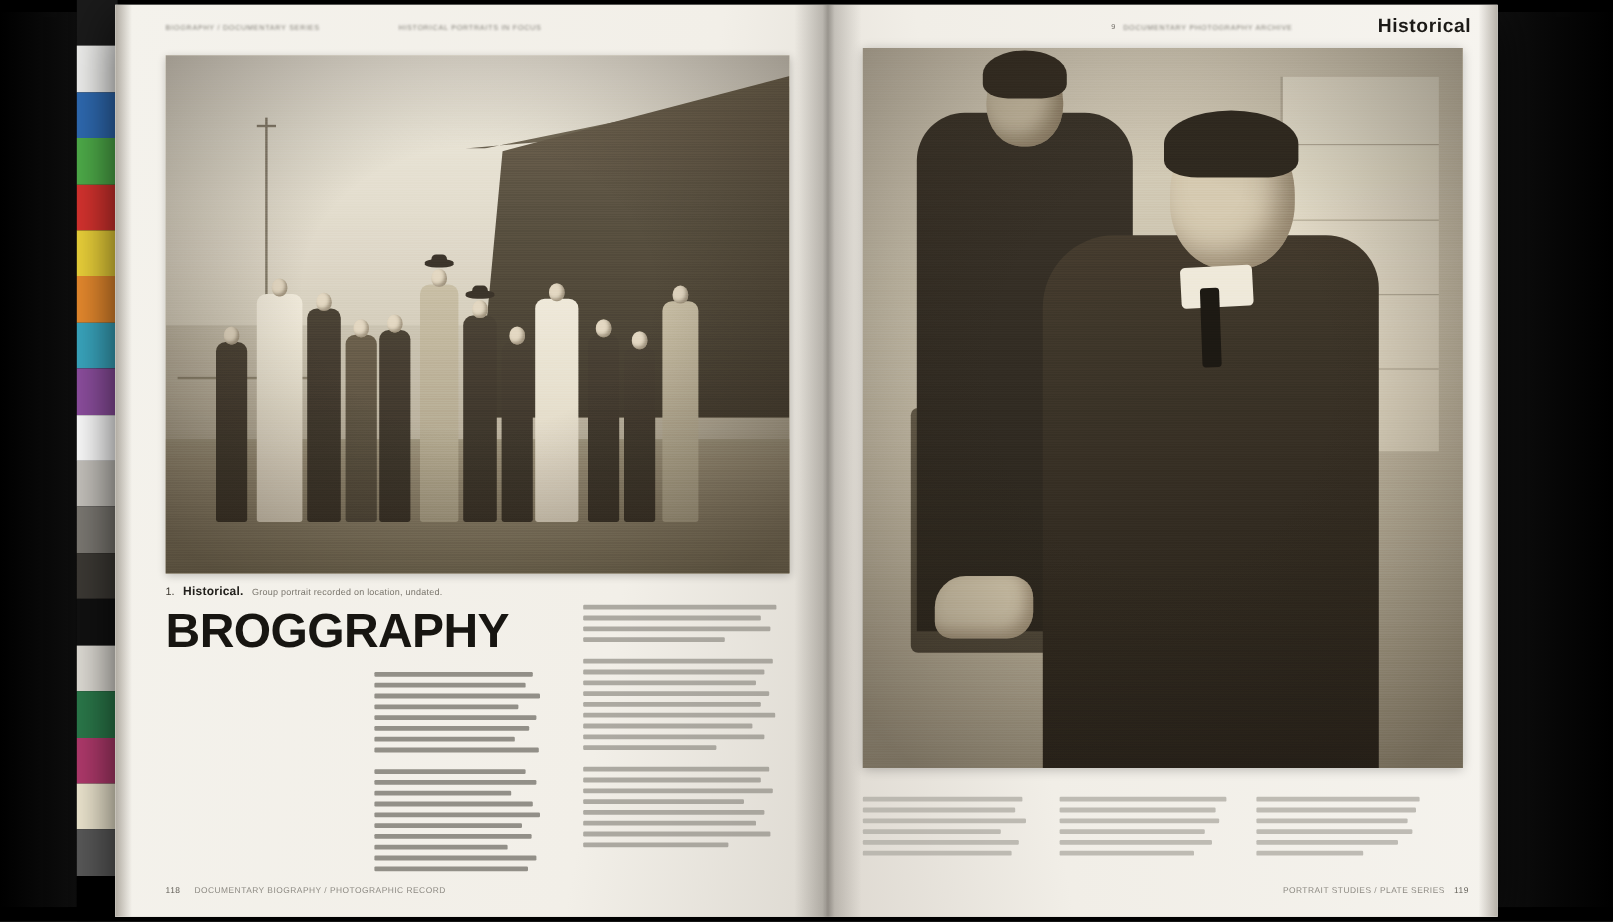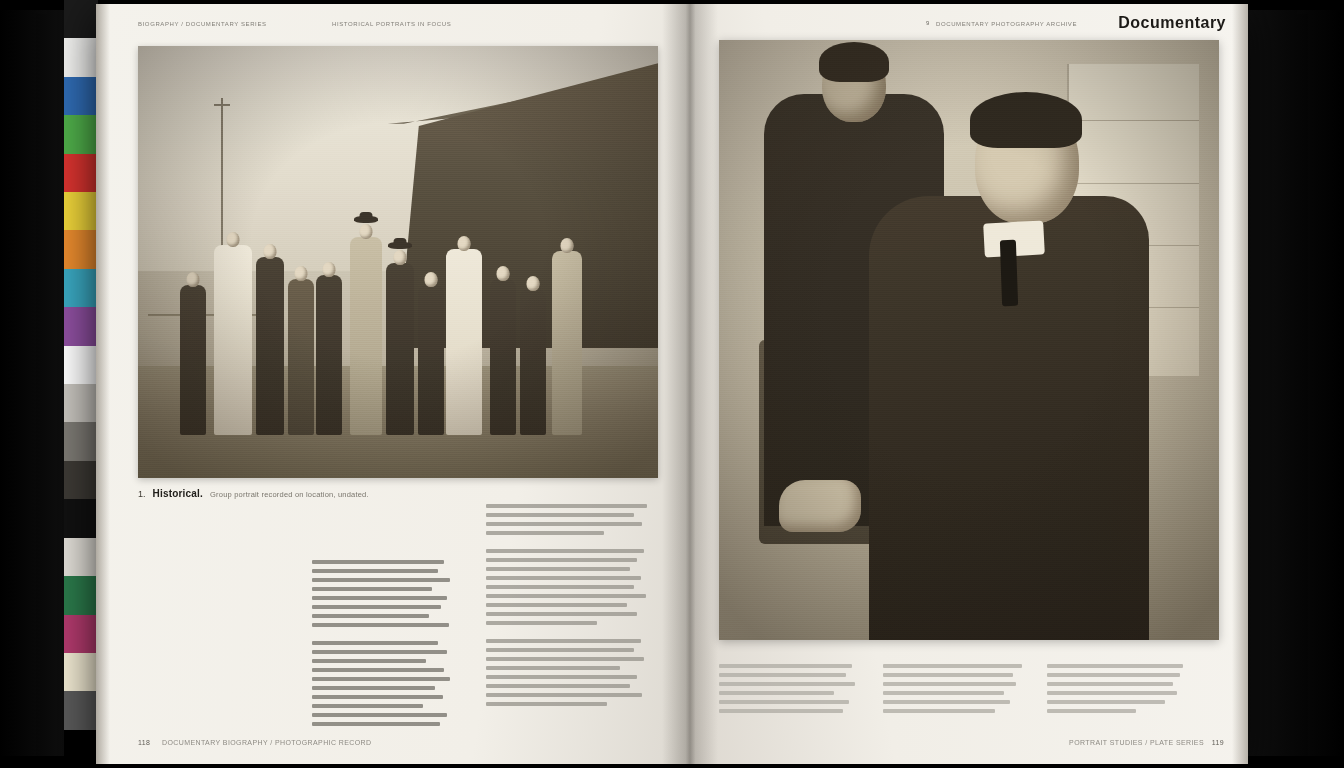--- a/index.html
+++ b/index.html
@@ -427,20 +427,21 @@
         <div class="grain"></div>
         <div class="vignette"></div>
       </div>
 
       <div class="caption-row" style="left:42px; top:484px;">
         <span class="caption-num">1.</span>
         <span class="caption-title">Historical.</span>
         <span class="caption-text">Group portrait recorded on location, undated.</span>
       </div>
 
+      <div class="headline">BROGGRAPHY</div>
 
       <div class="col" id="left-col-1" style="left:216px; top:556px; width:150px;">
           <div class="line dark" style="width: 88%;"></div>
           <div class="line dark" style="width: 84%;"></div>
           <div class="line dark" style="width: 92%;"></div>
           <div class="line dark" style="width: 80%;"></div>
           <div class="line dark" style="width: 90%;"></div>
           <div class="line dark" style="width: 86%;"></div>
           <div class="line dark" style="width: 78%;"></div>
           <div class="line dark" style="width: 91%;"></div>
@@ -484,21 +485,21 @@
 
       <div class="folio folio-left">118</div>
       <div class="folio folio-left-text">DOCUMENTARY BIOGRAPHY / PHOTOGRAPHIC RECORD</div>
     </div>
 
     <div class="page page-right">
       <div class="page-edge-right"></div>
 
       <div class="runhead runhead-mark">9</div>
       <div class="runhead runhead-rightpage blurred">Documentary photography archive</div>
-      <div class="mast">Documentary</div>
+      <div class="mast">Historical</div>
 
       <div class="photo photo-right">
         <div class="rp-bg"></div>
         <div class="rp-window">
           <span class="bar" style="top:18%"></span>
           <span class="bar" style="top:38%"></span>
           <span class="bar" style="top:58%"></span>
           <span class="bar" style="top:78%"></span>
         </div>
         <div class="rp-chair"></div>

